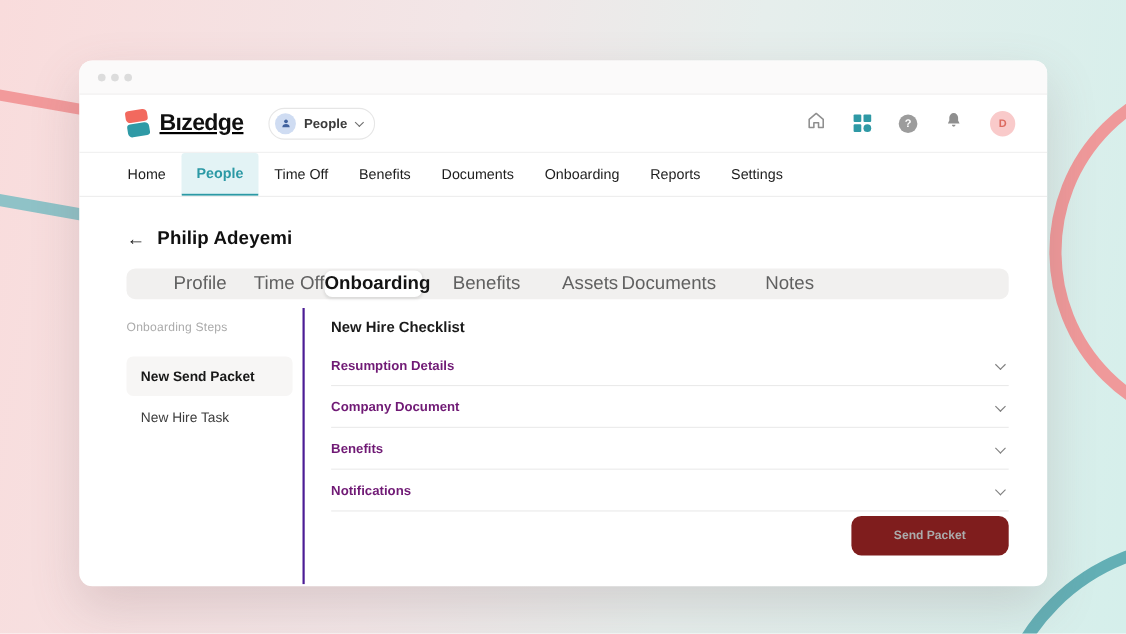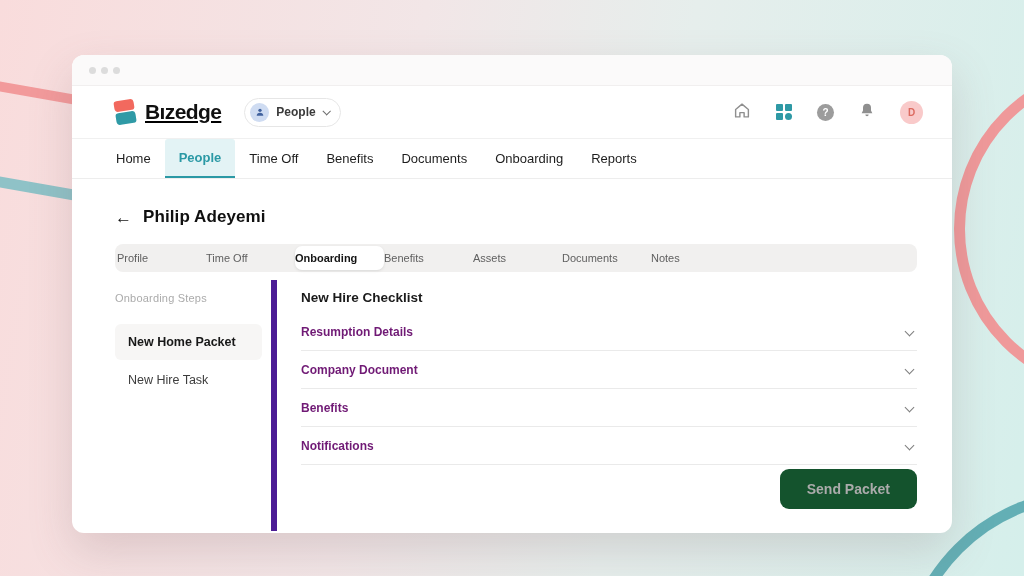--- a/index.html
+++ b/index.html
@@ -65,45 +65,45 @@
   .nav-item.active { background:#e3f3f5; color:#2b99a5; font-weight:600;
     border-bottom:2px solid #2b99a5; border-radius:3px 3px 0 0; }
 
   .content { padding:0 35px 0 43px; }
   .back-row { margin-top:28px; display:flex; align-items:center; gap:11px; }
   .back-arrow { font-size:17px; color:#111; cursor:pointer; line-height:1; }
   .page-title { font-size:17px; font-weight:800; color:#101010; letter-spacing:.1px; }
 
   .ptabs { margin-top:17px; height:28px; background:#f1f0ef; border-radius:8px;
     display:flex; align-items:center; padding:0 2px; }
-  .ptab { width:89px; text-align:left; font-size:11px; color:#606060; cursor:pointer; }
+  .ptab { width:89px; text-align:right; font-size:17px; color:#606060; cursor:pointer; }
   .ptab.active { background:#fff; border-radius:7px; height:24px; line-height:24px;
     font-weight:700; color:#141414; box-shadow:0 1px 3px rgba(0,0,0,.10); }
 
   .twocol { display:flex; margin-top:8px; height:251px; }
-  .sidebar { width:162px; border-right:6px solid #4c1d95; padding-top:12px; flex-shrink:0; }
+  .sidebar { width:162px; border-right:2px solid #4c1d95; padding-top:12px; flex-shrink:0; }
   .sb-label { font-size:11px; color:#ababab; letter-spacing:.2px; }
   .sb-item { margin-top:20px; height:36px; display:flex; align-items:center;
     padding:0 13px; font-size:12.5px; color:#3d3d3d; margin-right:9px;
     border-radius:6px; cursor:pointer; }
   .sb-item.active { background:#f7f6f5; font-weight:700; color:#181818; }
   .sb-item + .sb-item { margin-top:2px; }
 
   .main { flex:1; padding-left:24px; padding-top:10px; }
   .main-title { font-size:13.5px; font-weight:800; color:#1a1a1a; }
   .main-desc { margin-top:6px; font-size:11px; color:#939393; line-height:1.45; }
   .acc-list { margin-top:8px; }
   .acc-row { height:38px; display:flex; align-items:center; justify-content:space-between;
     border-bottom:1px solid #eaeaea; cursor:pointer; }
   .acc-label { font-size:12px; font-weight:600; color:#701a75; }
   .acc-chev { width:7px; height:7px; border-right:1.5px solid #7e7e7e;
     border-bottom:1.5px solid #7e7e7e; transform:rotate(45deg); margin-right:4px; }
   .send-row { display:flex; justify-content:flex-end; margin-top:4px; }
-  .send-btn { background:#14532d; color:#ababab; font-size:14px; font-weight:600;
-    padding:12px 27px; border-radius:9px; border:none; cursor:default;
+  .send-btn { background:#7f1d1d; color:#ababab; font-size:11px; font-weight:600;
+    padding:12px 39px; border-radius:9px; border:none; cursor:default;
     font-family:"Liberation Sans", sans-serif; }
 </style>
 </head>
 <body>
 
 <div class="deco-stripe-pink"></div>
 <div class="deco-stripe-teal"></div>
 <div class="deco-arc-pink"></div>
 <div class="deco-arc-teal"></div>
 
@@ -161,20 +161,21 @@
   </div>
 
   <div class="topnav">
     <span class="nav-item">Home</span>
     <span class="nav-item active">People</span>
     <span class="nav-item">Time Off</span>
     <span class="nav-item">Benefits</span>
     <span class="nav-item">Documents</span>
     <span class="nav-item">Onboarding</span>
     <span class="nav-item">Reports</span>
+    <span class="nav-item">Settings</span>
   </div>
 
   <div class="content">
 
     <div class="back-row">
       <span class="back-arrow">←</span>
       <span class="page-title">Philip Adeyemi</span>
     </div>
 
     <div class="ptabs">
@@ -183,21 +184,21 @@
       <span class="ptab active">Onboarding</span>
       <span class="ptab">Benefits</span>
       <span class="ptab">Assets</span>
       <span class="ptab">Documents</span>
       <span class="ptab">Notes</span>
     </div>
 
     <div class="twocol">
       <div class="sidebar">
         <div class="sb-label">Onboarding Steps</div>
-        <div class="sb-item active">New Home Packet</div>
+        <div class="sb-item active">New Send Packet</div>
         <div class="sb-item">New Hire Task</div>
       </div>
 
       <div class="main">
         <div class="main-title">New Hire Checklist</div>
 
         <div class="acc-list">
           <div class="acc-row">
             <span class="acc-label">Resumption Details</span>
             <span class="acc-chev"></span>

